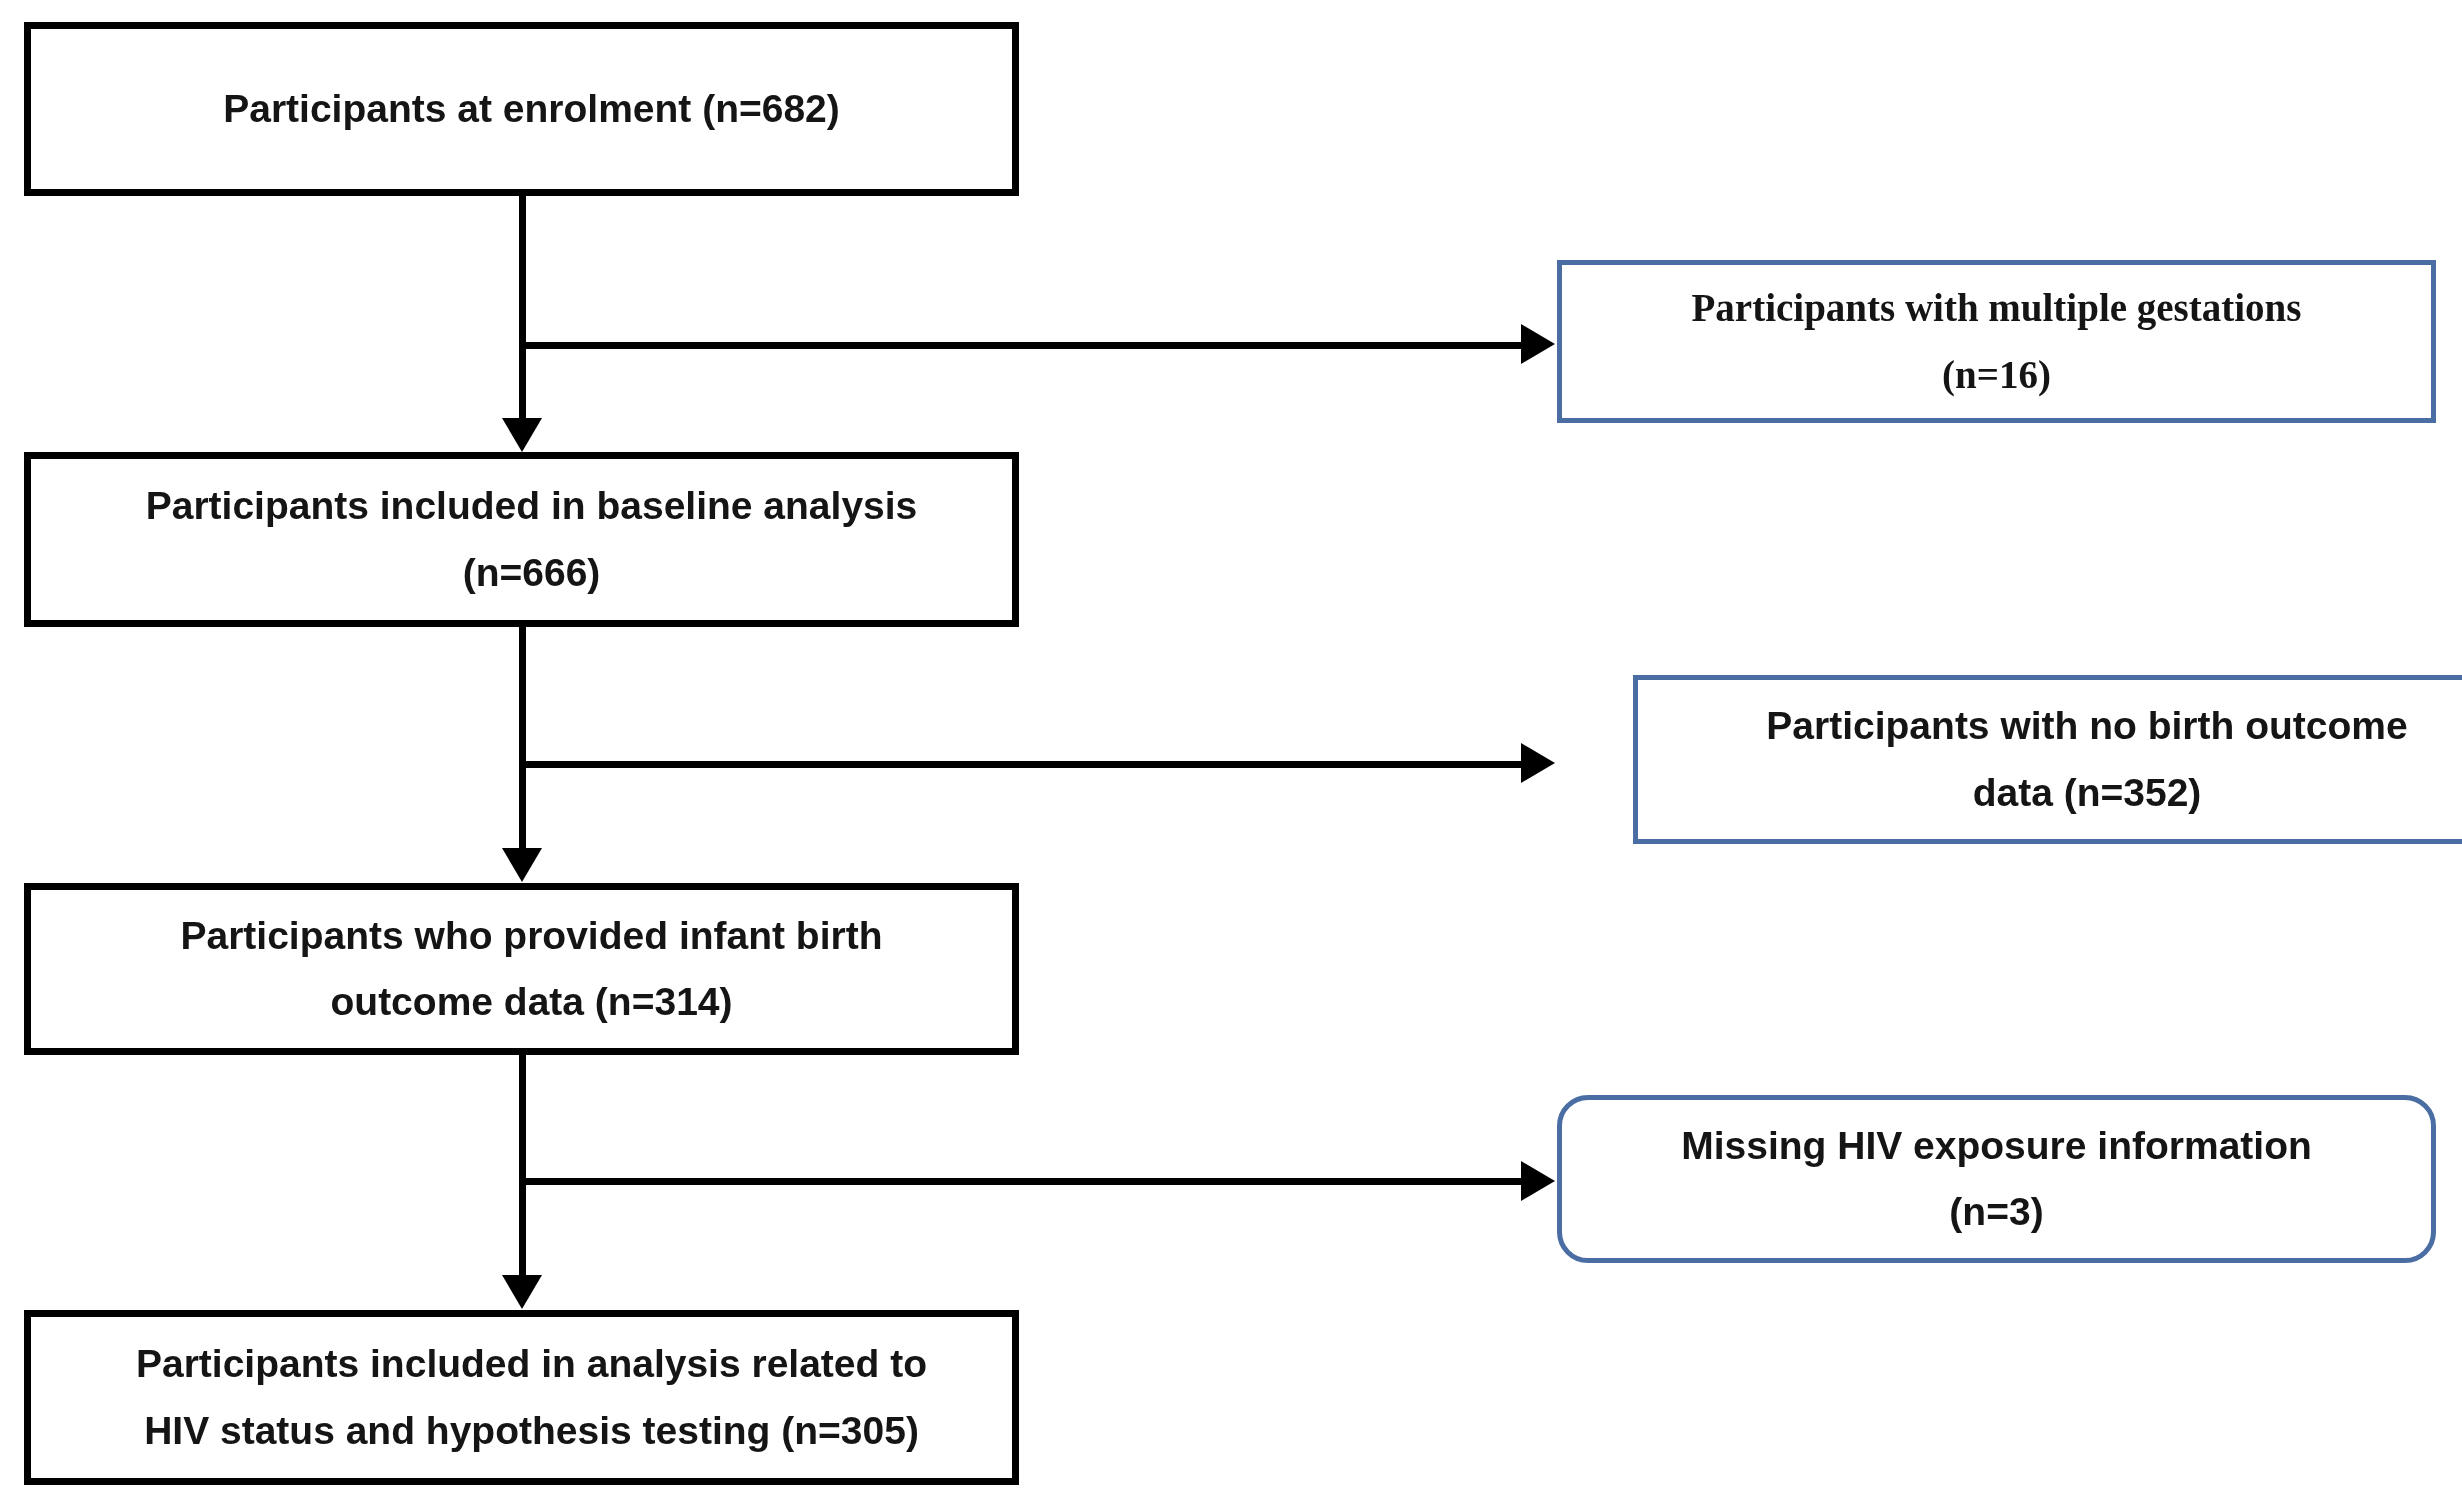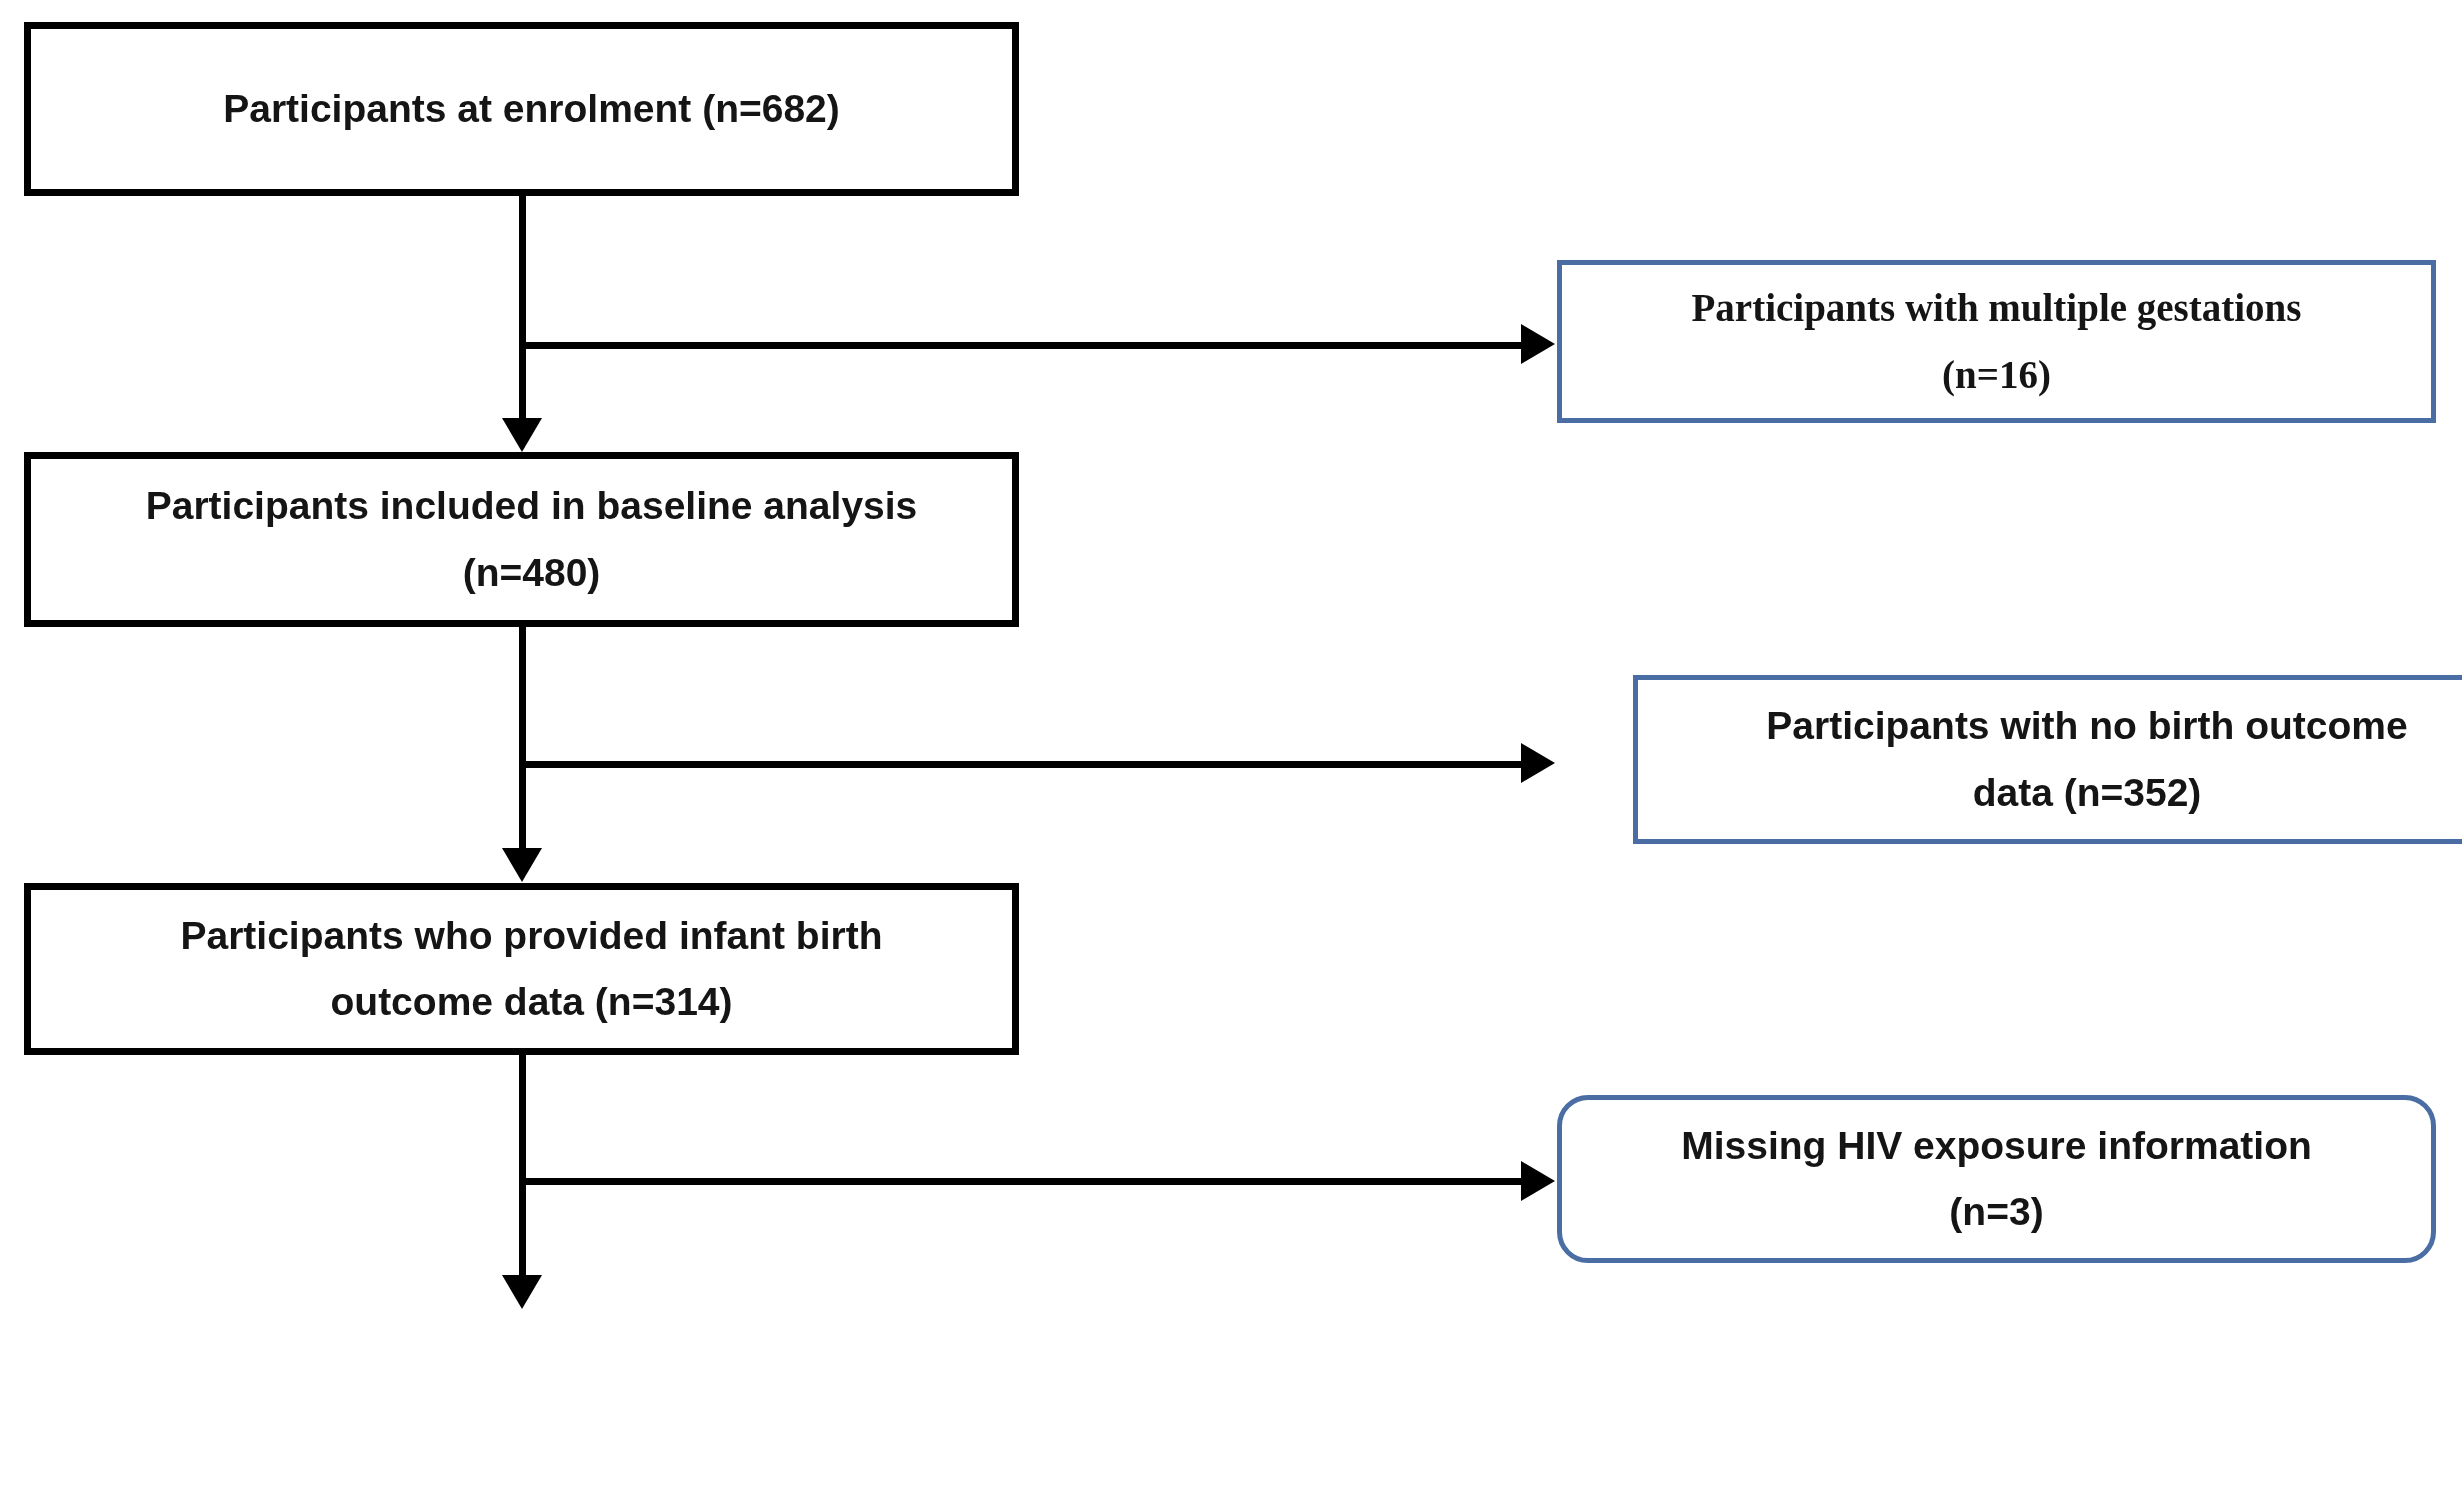--- a/index.html
+++ b/index.html
@@ -69,28 +69,32 @@
 <body>
 
 <div class="canvas">
 
   <div class="box box-main" id="box-enrolment">
     <div class="line">Participants at enrolment (n=682)</div>
   </div>
 
   <div class="box box-main" id="box-baseline">
     <div class="line">Participants included in baseline analysis</div>
-    <div class="line">(n=480)</div>
+    <div class="line">(n=666)</div>
   </div>
 
   <div class="box box-main" id="box-birth-outcome">
     <div class="line">Participants who provided infant birth</div>
     <div class="line">outcome data (n=314)</div>
   </div>
 
+  <div class="box box-main" id="box-hiv-analysis">
+    <div class="line">Participants included in analysis related to</div>
+    <div class="line">HIV status and hypothesis testing (n=305)</div>
+  </div>
 
   <div class="box box-excl" id="box-multiple-gestations">
     <div class="line">Participants with multiple gestations</div>
     <div class="line">(n=16)</div>
   </div>
 
   <div class="box box-excl" id="box-no-birth-outcome">
     <div class="line">Participants with no birth outcome</div>
     <div class="line">data (n=352)</div>
   </div>

